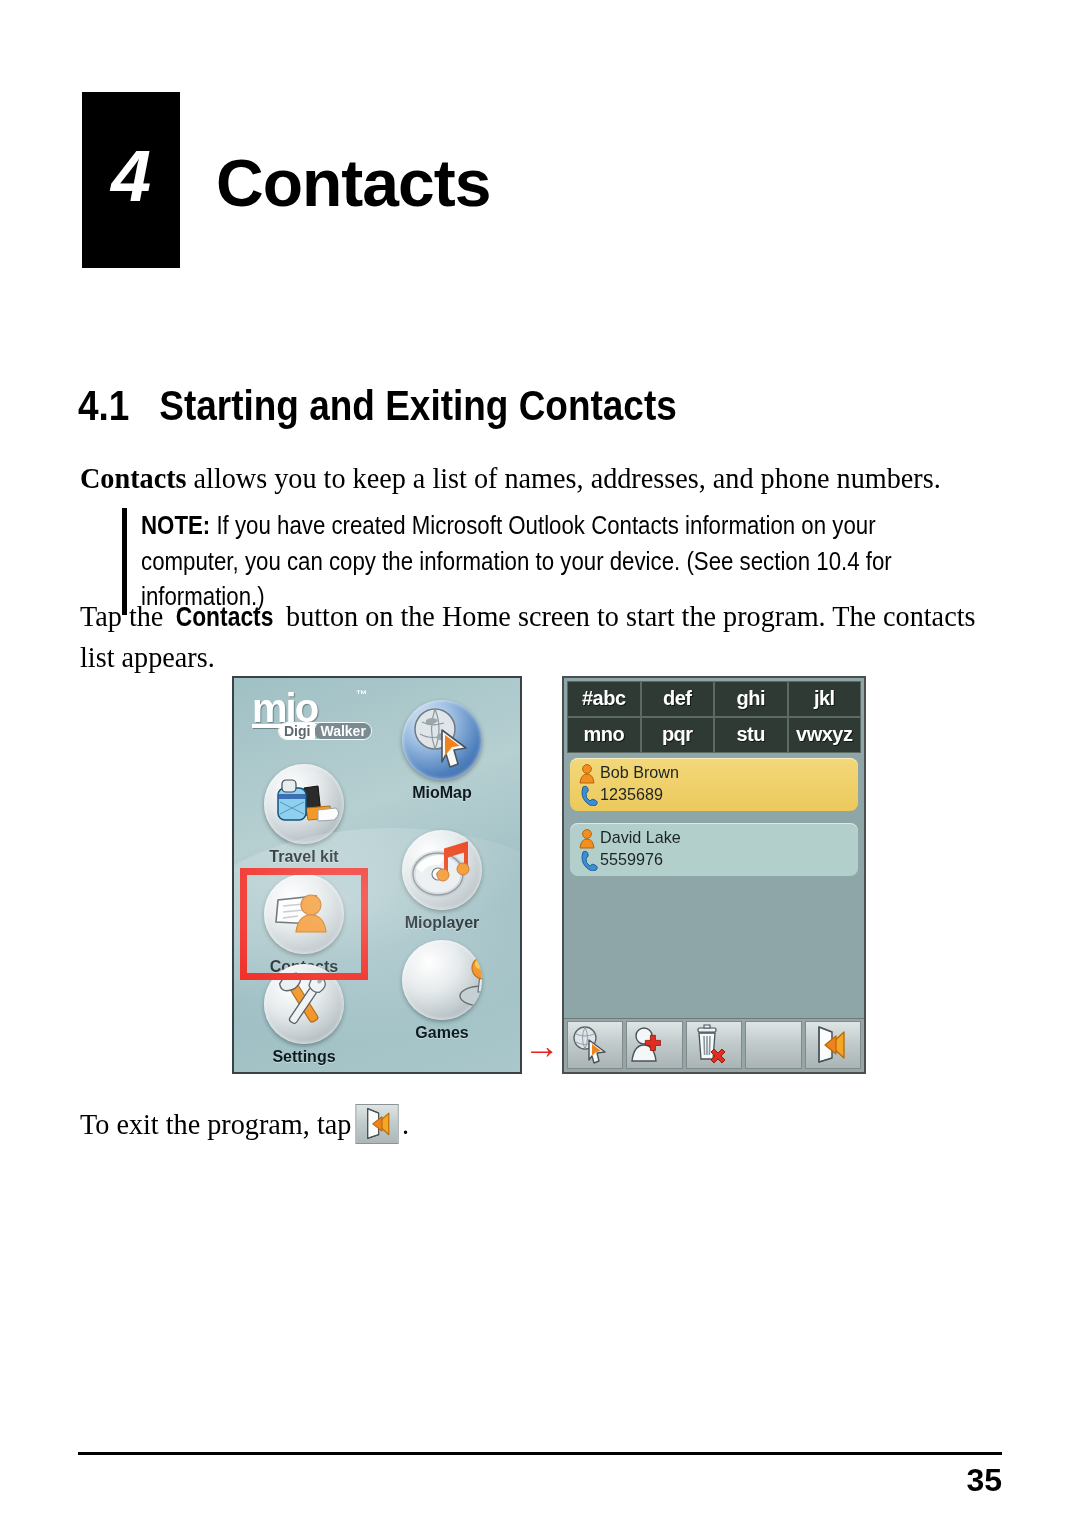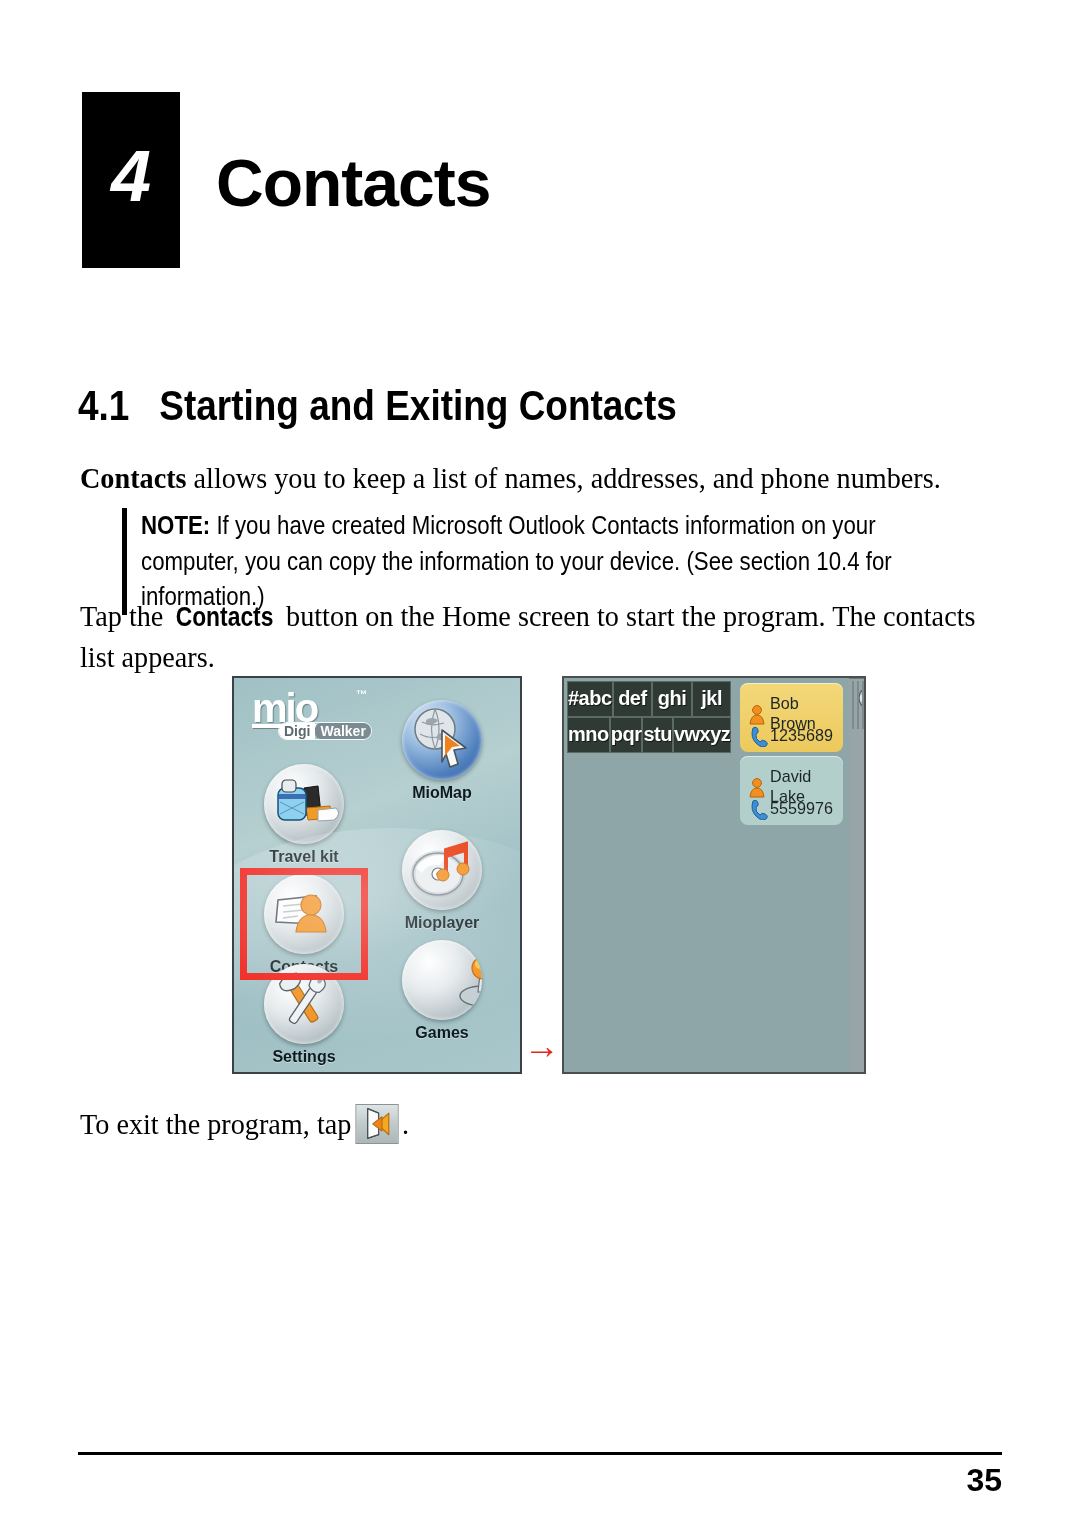--- a/index.html
+++ b/index.html
@@ -249,21 +249,21 @@
   .contacts-screen {
     position: absolute;
     left: 330px;
     top: 0;
     width: 300px;
     height: 394px;
     border: 2px solid #4a4f52;
     background: #8fa6a9;
     overflow: hidden;
     display: flex;
-    flex-direction: row;
+    flex-direction: column;
   }
   .alpha-bar {
     padding: 3px 3px 0 3px;
     background: #8fa6a9;
   }
   .alpha-row { display: flex; }
   .alpha-key {
     flex: 1;
     background: #2f3a34;
     border: 1px solid #5d6a63;
@@ -276,22 +276,22 @@
     text-shadow: 1px 1px 0 rgba(0,0,0,.6);
     letter-spacing: -0.5px;
   }
   .contact-list {
     flex: 1;
     padding: 5px 6px 2px 6px;
     background: #8fa6a9;
   }
   .contact-row {
     border-radius: 8px;
-    padding: 20px 6px 5px 6px;
-    margin-bottom: 4px;
+    padding: 4px 6px 5px 6px;
+    margin-bottom: 12px;
     background: #b3cfcb;
     box-shadow: inset 0 1px 0 rgba(255,255,255,.55);
   }
   .contact-row.selected {
     background: linear-gradient(180deg, #f3d87a 0%, #ecc95c 100%);
   }
   .contact-line {
     display: flex;
     align-items: center;
     height: 22px;

